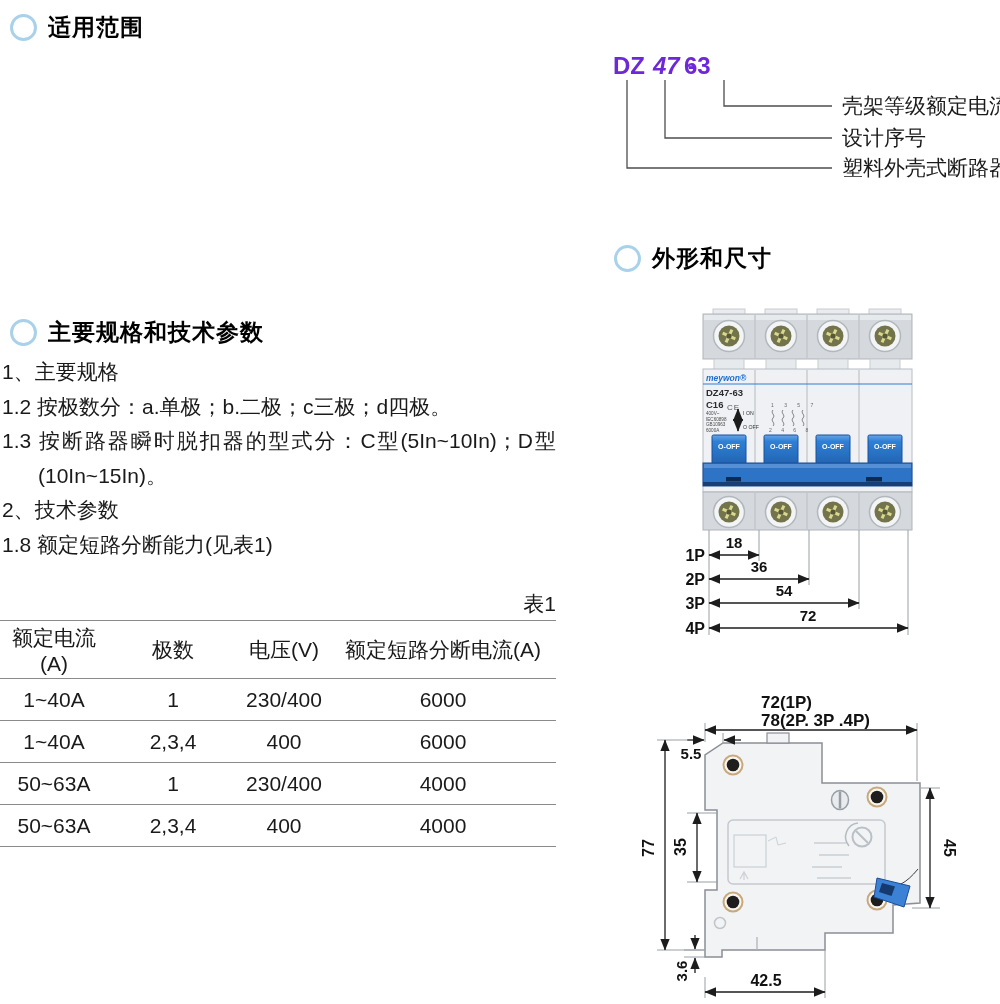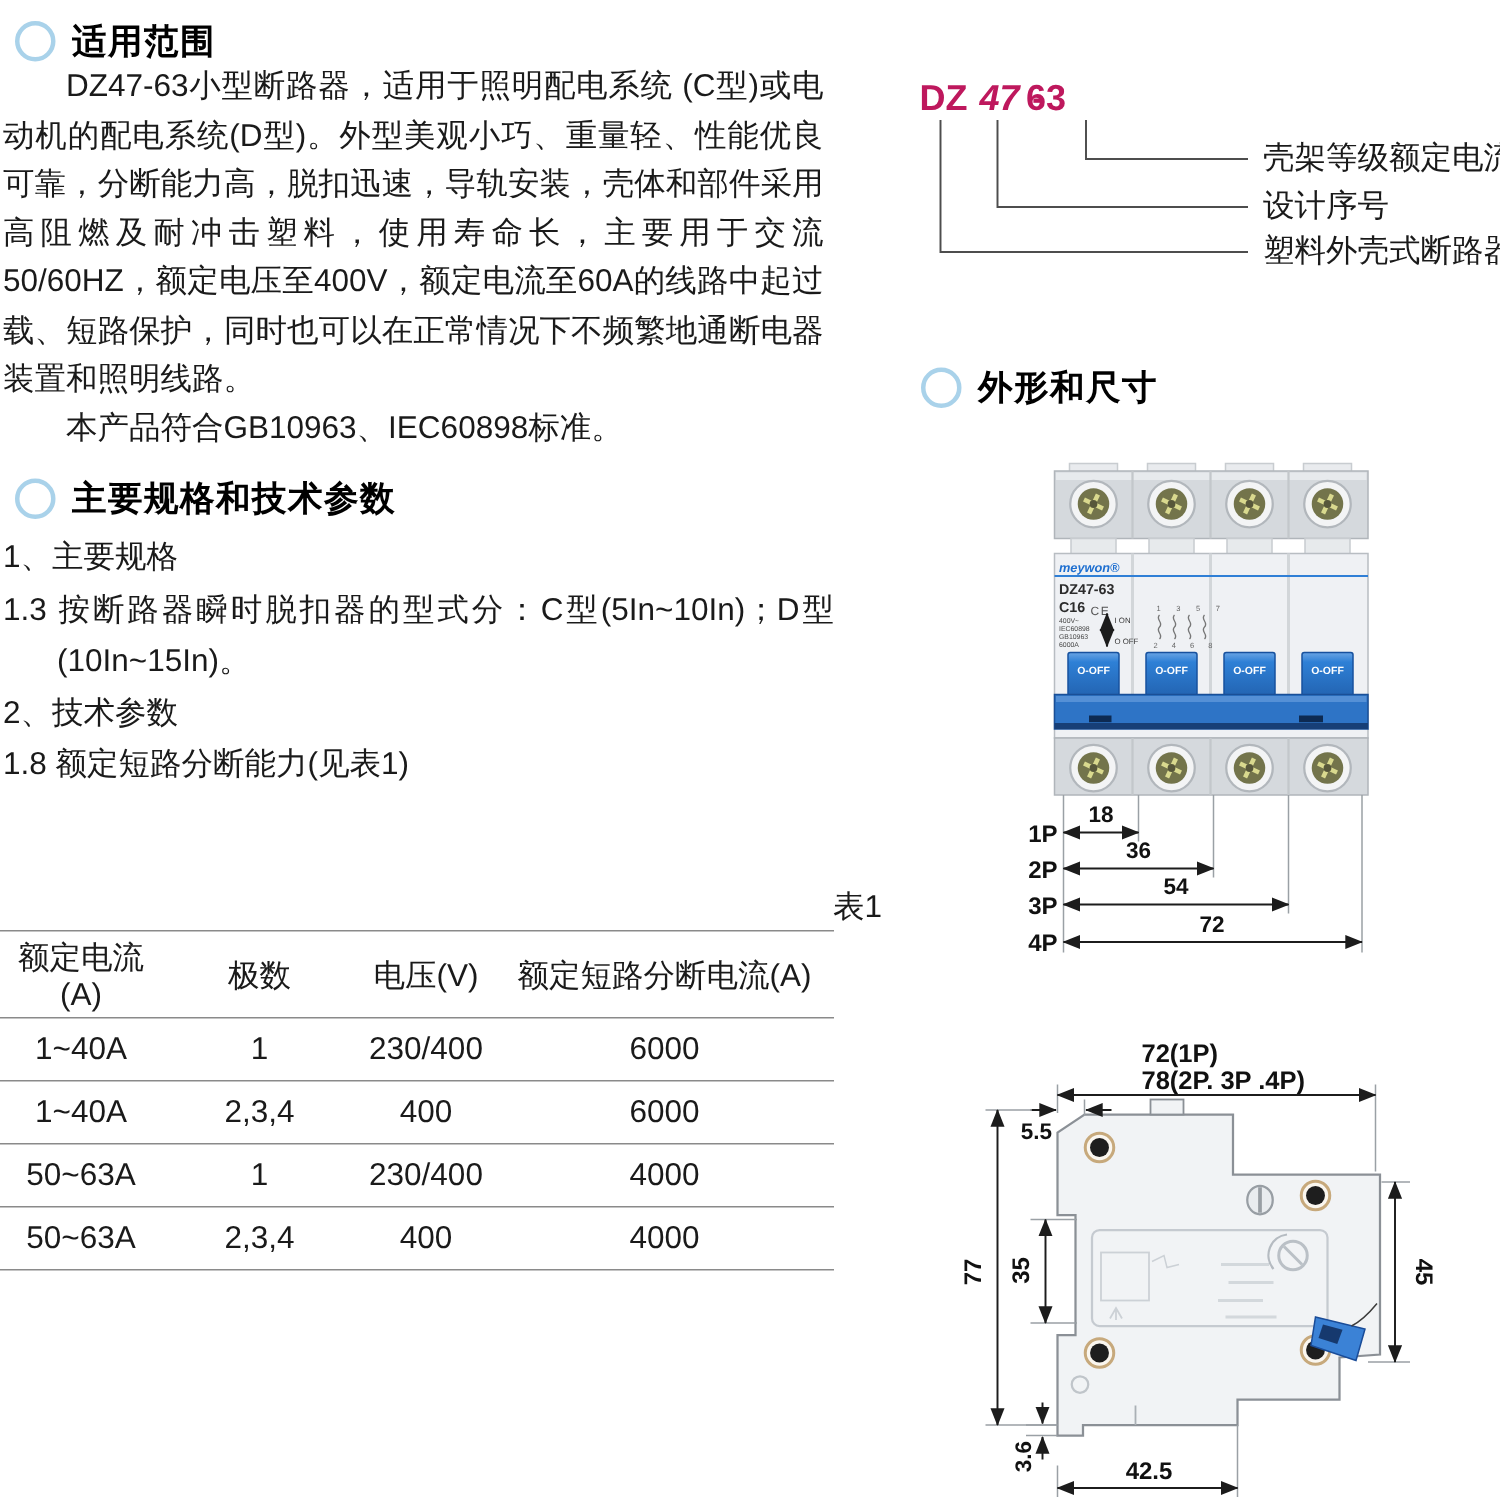--- a/index.html
+++ b/index.html
@@ -5,54 +5,51 @@
   html,body{margin:0;padding:0;background:#fff;}
   .page{position:relative;width:1000px;height:1004px;background:#ffffff;overflow:hidden;
         font-family:"Liberation Sans","DejaVu Sans",sans-serif;color:#1a1a1a;}
   .heading{position:absolute;display:flex;align-items:center;gap:11px;}
   .bullet{width:21px;height:21px;border:3px solid #a9d2ea;border-radius:50%;background:#fff;flex:0 0 auto;}
   .h-text{font-size:23px;font-weight:bold;letter-spacing:1px;color:#000;}
   .text-block{position:absolute;top:42px;left:2px;width:547px;}
   .text-block p{margin:0;font-size:21px;line-height:32.5px;text-align:justify;text-indent:2em;}
   .specs{position:absolute;top:355px;left:2px;width:554px;}
   .spec-item{font-size:21px;line-height:34.5px;padding-left:36px;text-indent:-36px;text-align:justify;}
-  .tbl-caption{position:absolute;top:590px;left:0;width:556px;text-align:right;font-size:21px;padding-left:32px;}
+  .tbl-caption{position:absolute;top:590px;left:0;width:556px;text-align:right;font-size:21px;}
   table.t1{position:absolute;top:620px;left:0;width:556px;border-collapse:collapse;table-layout:fixed;
            border-top:1px solid #8a8a8a;}
   table.t1 th,table.t1 td{font-weight:normal;font-size:21px;text-align:center;padding:0;
            border-bottom:1px solid #8a8a8a;}
   table.t1 th{height:57px;}
   table.t1 td{height:41px;}
-  .code-part{position:absolute;top:52px;font-size:24px;font-weight:bold;color:#be185d;}
+  .code-part{position:absolute;top:52px;font-size:24px;font-weight:bold;color:#6d28d9;}
   .model-label{position:absolute;left:842px;font-size:21px;line-height:26px;white-space:nowrap;}
   .figure{position:absolute;}
   svg text{font-family:"Liberation Sans","DejaVu Sans",sans-serif;}
 </style>
 </head>
 <body>
 
 <div class="page">
 
   <div class="heading" style="top:12px;left:10px;">
     <span class="bullet"></span>
     <span class="h-text">适用范围</span>
   </div>
 
-  <div class="text-block">
-    <p>DZ47-63小型断路器，适用于照明配电系统 (C型)或电动机的配电系统(D型)。外型美观小巧、重量轻、性能优良可靠，分断能力高，脱扣迅速，导轨安装，壳体和部件采用高阻燃及耐冲击塑料，使用寿命长，主要用于交流50/60HZ，额定电压至400V，额定电流至60A的线路中起过载、短路保护，同时也可以在正常情况下不频繁地通断电器装置和照明线路。</p>
-    <p>本产品符合GB10963、IEC60898标准。</p>
-  </div>
 
   <div class="heading" style="top:317px;left:10px;">
     <span class="bullet"></span>
     <span class="h-text">主要规格和技术参数</span>
   </div>
 
   <div class="specs">
     <div class="spec-item">1、主要规格</div>
+    <div class="spec-item">1.2 按极数分：a.单极；b.二极；c三极；d四极。</div>
     <div class="spec-item">1.3 按断路器瞬时脱扣器的型式分：C型(5In~10In)；D型(10In~15In)。</div>
     <div class="spec-item">2、技术参数</div>
     <div class="spec-item">1.8 额定短路分断能力(见表1)</div>
   </div>
 
   <div class="tbl-caption">表1</div>
 
   <table class="t1">
     <colgroup>
         <col style="width:108px">

